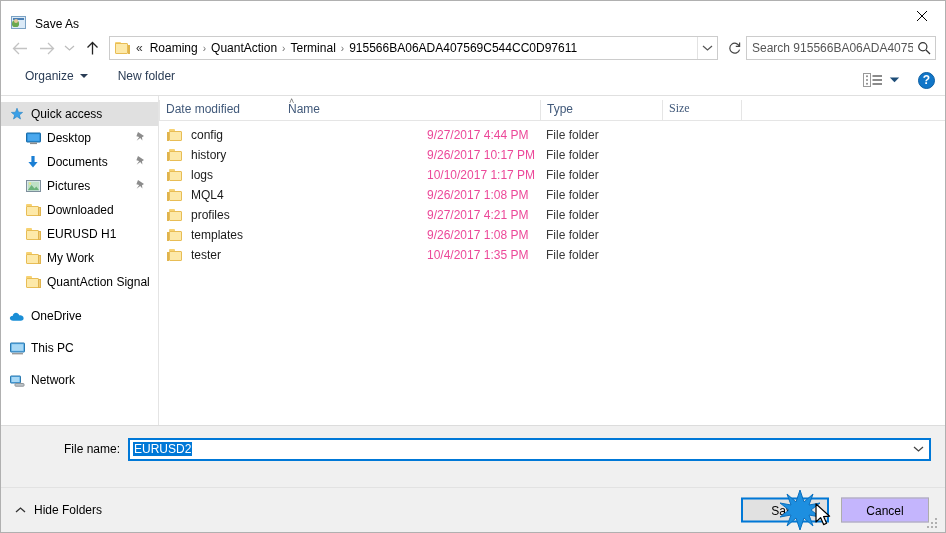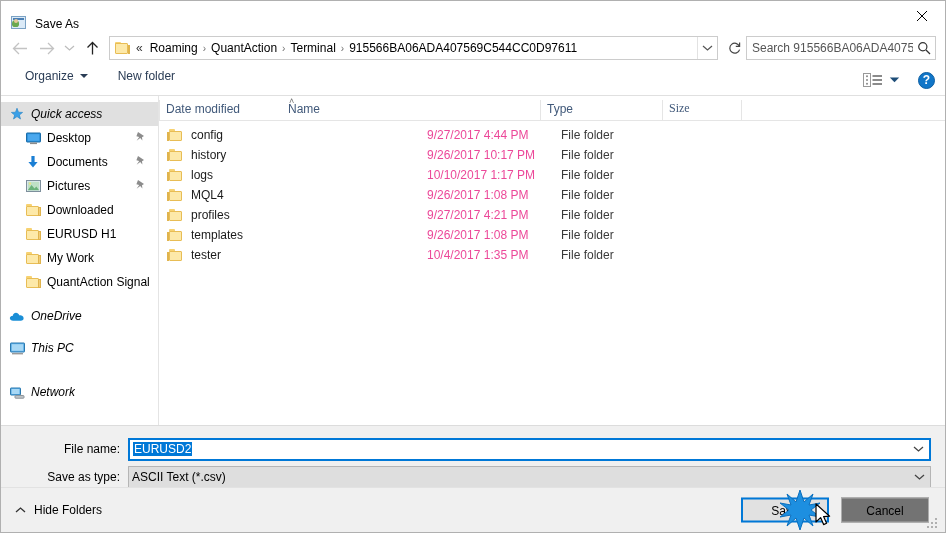--- a/index.html
+++ b/index.html
@@ -214,21 +214,21 @@
   }
   .s-item.sel { background: #e0e0e0; }
   .s-item .s-ico {
     width: 16px; height: 16px;
     margin-right: 6px;
     flex: none;
     display: flex; align-items: center; justify-content: center;
     position: relative;
   }
   .s-item.indent { padding-left: 24px; }
-  .s-item.root { padding-left: 8px; font-style: italic; }
+  .s-item.root { padding-left: 8px; }
   .pin {
     position: absolute; right: 12px; top: 50%;
     transform: translateY(-50%);
   }
   .s-label { white-space: nowrap; overflow: hidden; }
 
   
   .folder {
     width: 15px; height: 12px;
     position: relative;
@@ -299,21 +299,21 @@
     color: #1a1a1a;
   }
   .cell {
     box-sizing: border-box;
     white-space: nowrap;
     overflow: hidden;
     display: flex; align-items: center;
   }
   .cell.name { padding-left: 10px; gap: 7px; }
   .cell.date { color: #ec4899; padding-left: 6px; }
-  .cell.type { color: #3a3a3a; padding-left: 6px; margin-left: 15px; }
+  .cell.type { color: #3a3a3a; padding-left: 6px; }
   .cell.size { padding-left: 6px; }
 
   
   .form {
     flex: none;
     background: #f0f0f0;
     border-top: 1px solid #dcdcdc;
     padding: 11px 0 0 0;
     height: 62px;
     box-sizing: border-box;
@@ -381,21 +381,21 @@
   .btns {
     position: absolute;
     right: 16px; top: 50%;
     transform: translateY(-50%);
     display: flex;
     gap: 12px;
   }
   .btn {
     width: 88px; height: 25px;
     box-sizing: border-box;
-    background: #737373;
+    background: #c4b5fd;
     border: 1px solid #adadad;
     font-size: 12px;
     color: #000;
     display: flex; align-items: center; justify-content: center;
   }
   .btn.default {
     border: 2px solid #0078d7;
     background: #e1e1e1;
   }
   .grip {
@@ -653,21 +653,21 @@
         <span class="s-ico">
           <svg width="15" height="13" viewBox="0 0 15 13">
             <rect x="0.5" y="1" width="14" height="9" rx="0.5" fill="#5cb0ea" stroke="#2b79ae"></rect>
             <rect x="1.8" y="2.2" width="11.4" height="6.6" fill="#a8d8f5"></rect>
             <rect x="2" y="11" width="11" height="1.4" fill="#9a9a9a"></rect>
           </svg>
         </span>
         <span class="s-label">This PC</span>
       </div>
 
-      <div class="s-item root" style="margin-top:20px;">
+      <div class="s-item root" style="margin-top:8px;">
         <span class="s-ico">
           <svg width="15" height="13" viewBox="0 0 15 13">
             <rect x="0.5" y="2" width="10" height="7" rx="0.5" fill="#5cb0ea" stroke="#2b79ae"></rect>
             <rect x="1.6" y="3" width="7.8" height="5" fill="#a8d8f5"></rect>
             <path d="M10.5 9 L13.8 10.6" stroke="#7b7b7b" stroke-width="1"></path>
             <rect x="5" y="9.6" width="9" height="2.6" rx="0.6" fill="#c3c9cd" stroke="#8d9398"></rect>
           </svg>
         </span>
         <span class="s-label">Network</span>
       </div>
@@ -771,31 +771,20 @@
 
       </div>
     </div>
   </div>
 
   <div class="form">
     <div class="frow">
       <div class="flabel">File name:</div>
       <div class="combo focus">
         <div class="combo-val"><span class="sel-text">EURUSD2</span></div>
-        <div class="combo-arrow">
-          <svg width="11" height="8" viewBox="0 0 11 8">
-            <path d="M1 2 L5.5 6 L10 2" stroke="#444" stroke-width="1.3" fill="none"></path>
-          </svg>
-        </div>
-      </div>
-    </div>
-    <div class="frow">
-      <div class="flabel">Save as type:</div>
-      <div class="combo disabled">
-        <div class="combo-val">ASCII Text (*.csv)</div>
         <div class="combo-arrow">
           <svg width="11" height="8" viewBox="0 0 11 8">
             <path d="M1 2 L5.5 6 L10 2" stroke="#444" stroke-width="1.3" fill="none"></path>
           </svg>
         </div>
       </div>
     </div>
   </div>
 
   <div class="footer">

